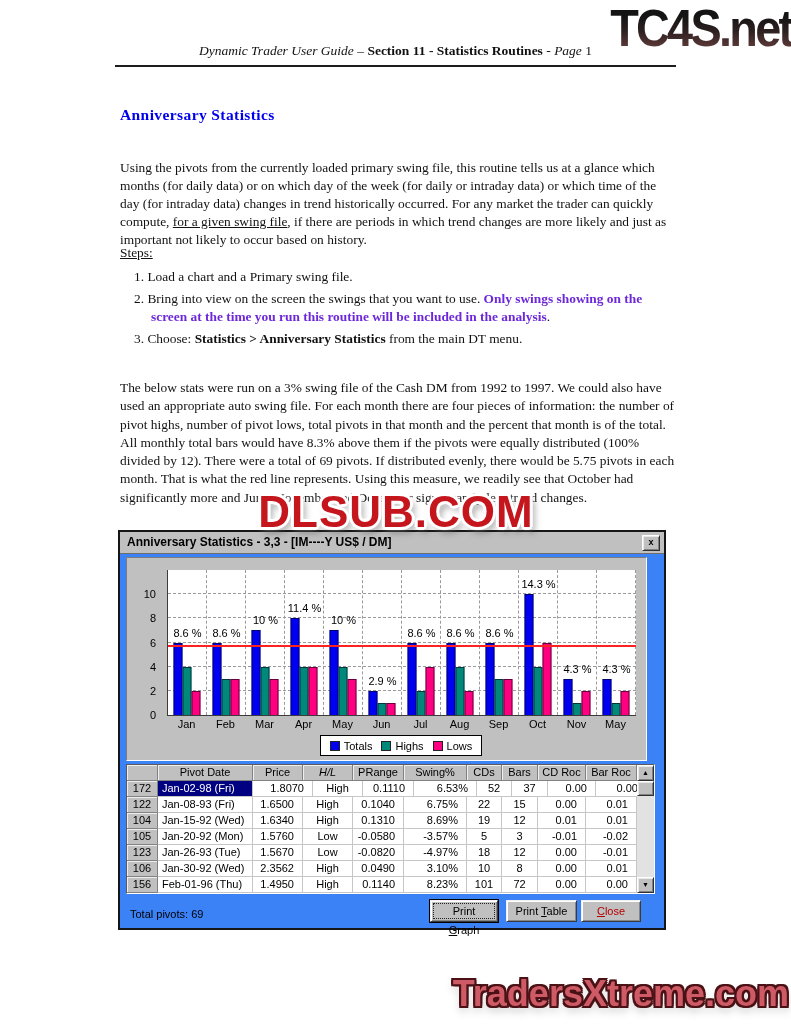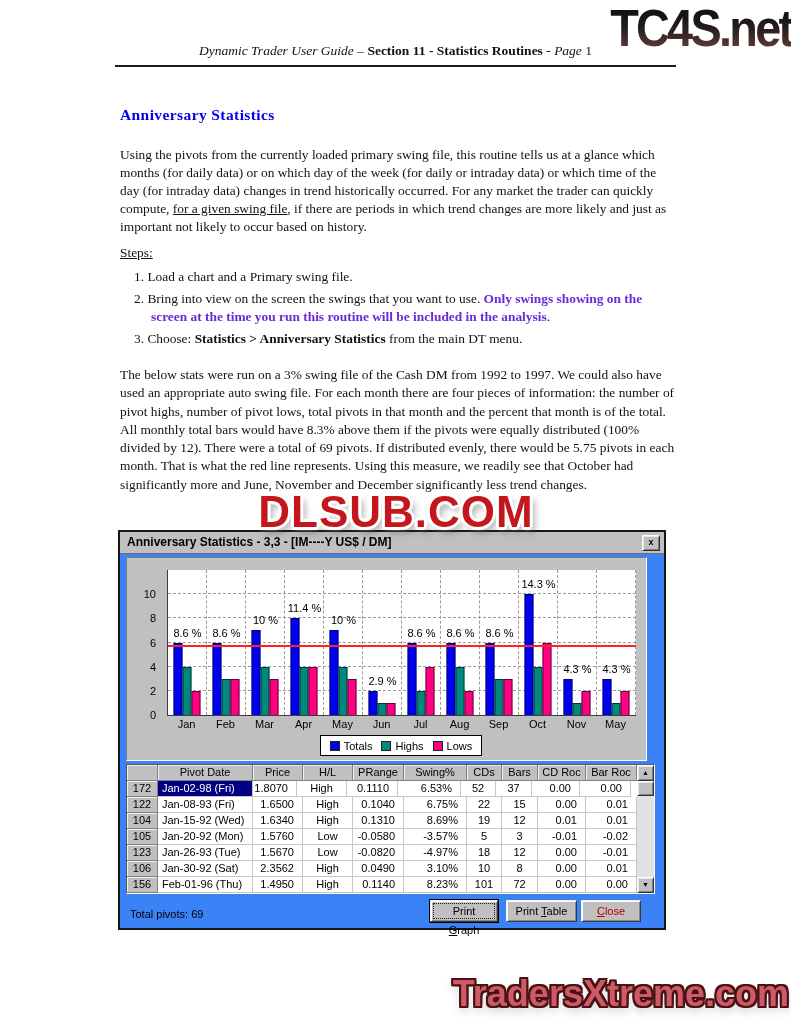--- a/index.html
+++ b/index.html
@@ -15,21 +15,21 @@
 
   
   .doc-header{position:absolute;top:43px;left:115px;width:561px;text-align:center;
               font-size:13.5px;padding-bottom:6px;border-bottom:2.5px solid #1d1d1d;}
   .doc-header .it{font-style:italic;}
   .doc-header .bd{font-weight:bold;}
 
   
   .art-title{position:absolute;top:106px;left:120px;font-size:15.5px;font-weight:bold;
              color:#0000ee;letter-spacing:.4px;}
-  .para{position:absolute;left:120px;width:556px;font-size:13.4px;line-height:18px;}
+  .para{position:absolute;left:120px;width:556px;font-size:13.4px;line-height:18px;margin-top:13px;}
   .p1{top:146px;}
   .p2{top:366px;line-height:18.3px;}
   .uline{text-decoration:underline;}
   .steps{position:absolute;top:244px;left:120px;width:560px;font-size:13.4px;line-height:18.5px;}
   .steps-label{text-decoration:underline;margin-bottom:5px;}
   .step{padding-left:31px;text-indent:-17px;margin-bottom:3.5px;}
   .red-b{color:#6d28d9;font-weight:bold;}
   .bold{font-weight:bold;}
 
   
@@ -302,32 +302,32 @@
           </div>
       </div>
     </div>
 
     <div class="grid">
       <div id="tbl">
           <div class="trow">
             <div class="cell hcell" style="width: 31px;"></div>
             <div class="cell hcell" style="width: 95px;">Pivot Date</div>
             <div class="cell hcell" style="width: 50px;">Price</div>
-            <div class="cell hcell" style="width: 50px;">H/L</div>
+            <div class="cell hcell" style="width: 50px; font-style: italic;">H/L</div>
             <div class="cell hcell" style="width: 51px;">PRange</div>
             <div class="cell hcell" style="width: 63px;">Swing%</div>
             <div class="cell hcell" style="width: 35px;">CDs</div>
             <div class="cell hcell" style="width: 36px;">Bars</div>
             <div class="cell hcell" style="width: 48px;">CD Roc</div>
             <div class="cell hcell" style="width: 51px;">Bar Roc</div>
           </div>
           <div class="trow">
             <div class="cell numcell" style="width: 31px;">172</div>
             <div class="cell al-l sel" style="width: 95px;">Jan-02-98 (Fri)</div>
-            <div class="cell al-r" style="width: 44px; text-align: right;">1.8070</div>
+            <div class="cell al-r" style="width: 60px; text-align: right;">1.8070</div>
             <div class="cell al-c" style="width: 50px;">High</div>
             <div class="cell al-r" style="width: 51px;">0.1110</div>
             <div class="cell al-r" style="width: 63px;">6.53%</div>
             <div class="cell al-c" style="width: 35px;">52</div>
             <div class="cell al-c" style="width: 36px;">37</div>
             <div class="cell al-r" style="width: 48px;">0.00</div>
             <div class="cell al-r" style="width: 51px;">0.00</div>
           </div>
           <div class="trow">
             <div class="cell numcell" style="width: 31px;">122</div>
@@ -372,21 +372,21 @@
             <div class="cell al-c" style="width: 50px;">Low</div>
             <div class="cell al-r" style="width: 51px;">-0.0820</div>
             <div class="cell al-r" style="width: 63px;">-4.97%</div>
             <div class="cell al-c" style="width: 35px;">18</div>
             <div class="cell al-c" style="width: 36px;">12</div>
             <div class="cell al-r" style="width: 48px;">0.00</div>
             <div class="cell al-r" style="width: 51px;">-0.01</div>
           </div>
           <div class="trow">
             <div class="cell numcell" style="width: 31px;">106</div>
-            <div class="cell al-l" style="width: 95px;">Jan-30-92 (Sat)</div>
+            <div class="cell al-l" style="width: 95px;">Jan-30-92 (Wed)</div>
             <div class="cell al-r" style="width: 50px;">2.3562</div>
             <div class="cell al-c" style="width: 50px;">High</div>
             <div class="cell al-r" style="width: 51px;">0.0490</div>
             <div class="cell al-r" style="width: 63px;">3.10%</div>
             <div class="cell al-c" style="width: 35px;">10</div>
             <div class="cell al-c" style="width: 36px;">8</div>
             <div class="cell al-r" style="width: 48px;">0.00</div>
             <div class="cell al-r" style="width: 51px;">0.01</div>
           </div>
           <div class="trow">

